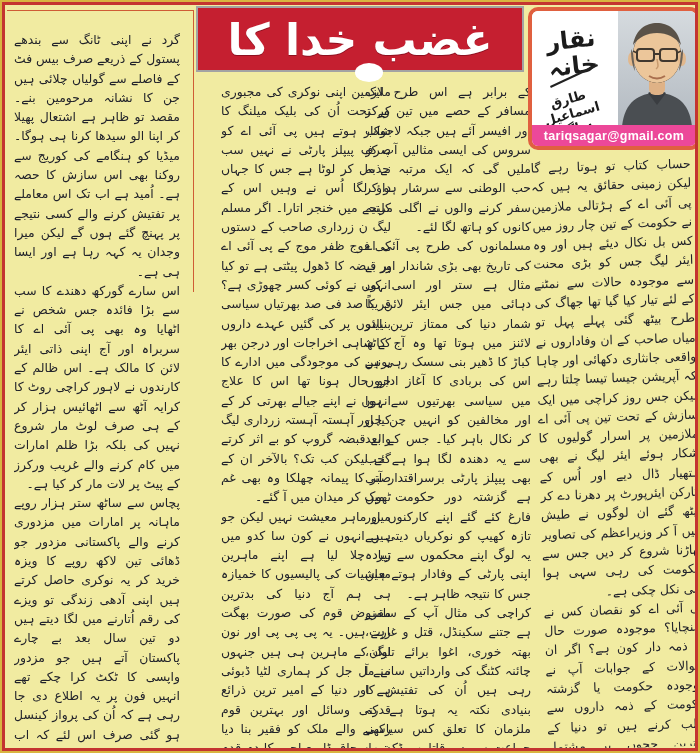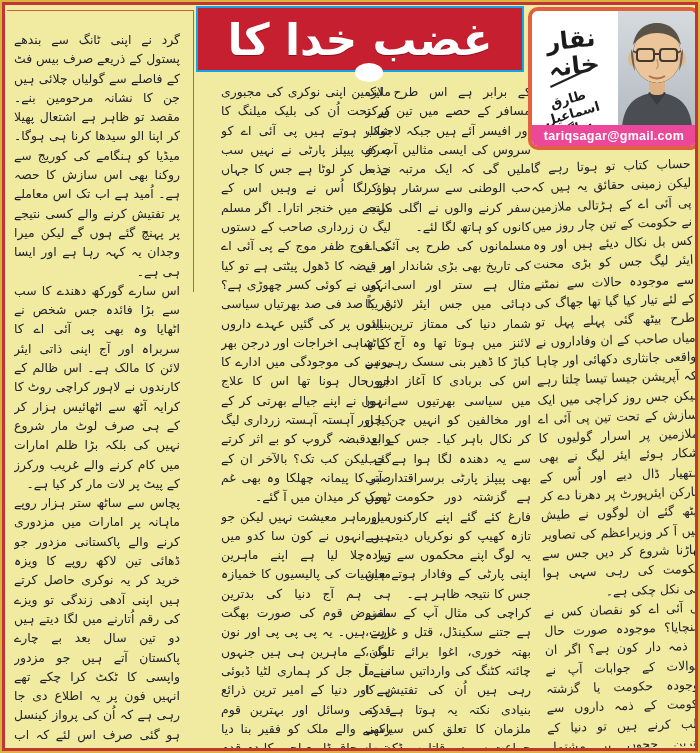--- a/index.html
+++ b/index.html
@@ -3,21 +3,21 @@
 <meta charset="utf-8">
 <style>
   html,body{margin:0;padding:0;background:#888;}
   .page{position:relative;width:700px;height:753px;margin:0 auto;
         background:#d9b440;font-family:"DejaVu Sans",sans-serif;}
   .frame-inner{position:absolute;left:2px;top:2px;right:2px;bottom:2px;
         border:3px solid #c43430;background:#f1eba1;overflow:hidden;}
 
   
   .headline-box{position:absolute;left:191px;top:1px;width:328px;height:66px;
-        background:#c51f30;border:2px solid #0ea5e9;box-sizing:border-box;
+        background:#c51f30;border:2px solid #a3a3a3;box-sizing:border-box;
         display:flex;align-items:center;justify-content:center;z-index:3;}
   .headline-text{color:#fff;font-size:44px;font-weight:bold;direction:rtl;
         letter-spacing:1px;text-shadow:0 1px 0 #8e1020;white-space:nowrap;}
   .headline-ornament{position:absolute;left:350px;top:58px;width:28px;height:19px;
         background:#ffffff;border-radius:50%;z-index:4;}
 
   
   .author-box{position:absolute;left:523px;top:2px;width:172px;height:143px;
         border:4px solid #e0603f;border-radius:10px;background:#fbfbf7;
         box-sizing:border-box;overflow:hidden;display:flex;flex-direction:column;z-index:3;}

